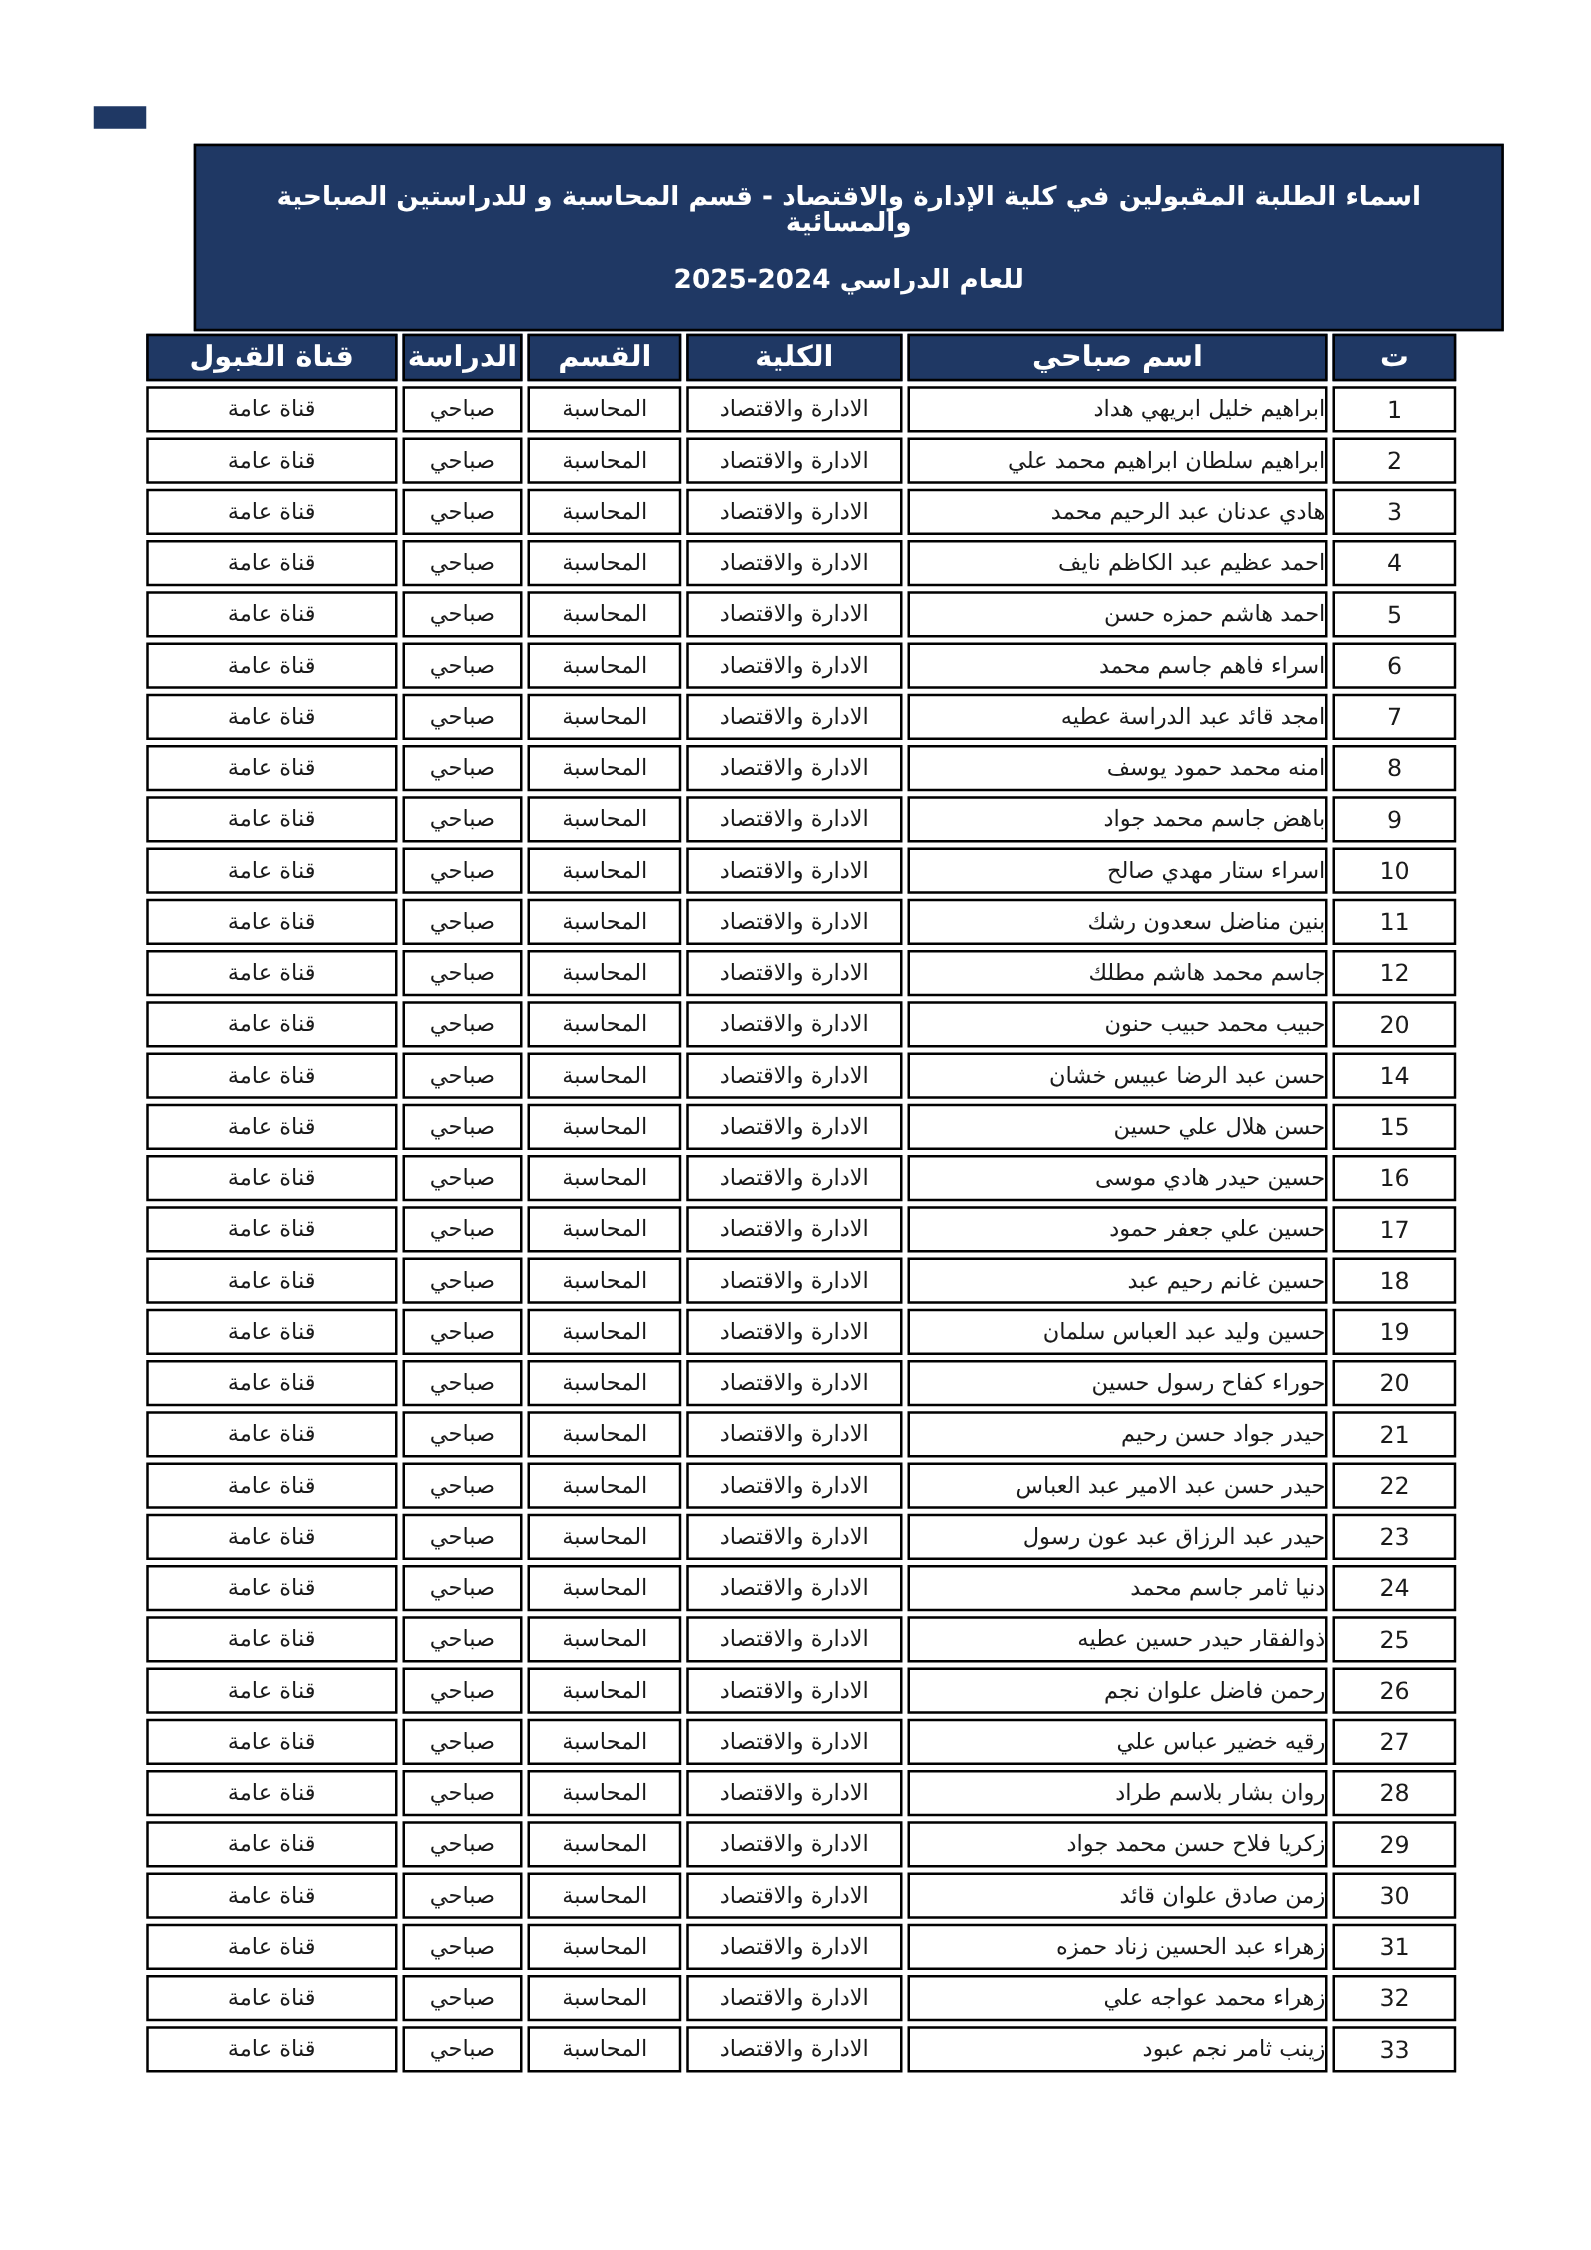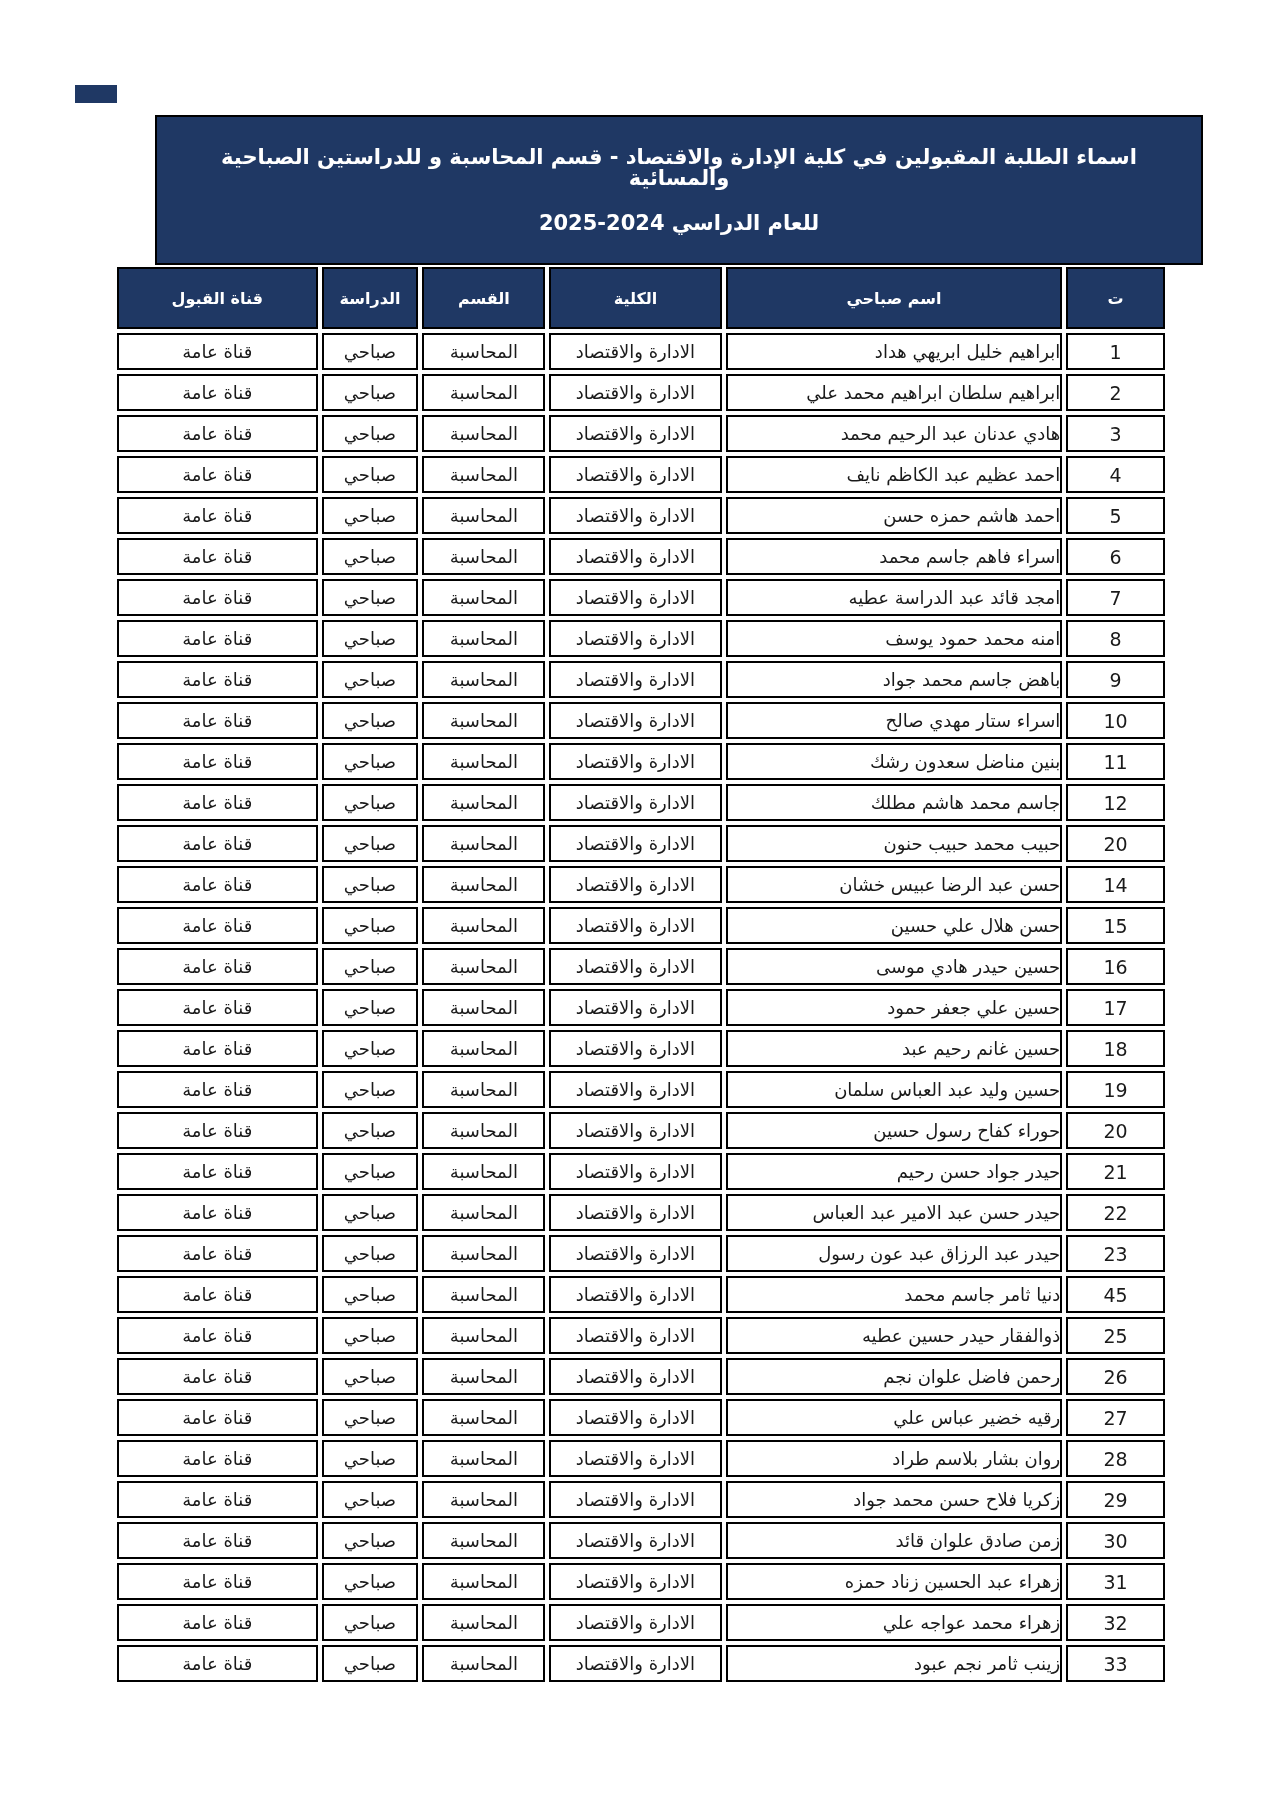--- a/index.html
+++ b/index.html
@@ -57,23 +57,23 @@
     border-collapse: separate;
     border-spacing: 4px;
     table-layout: fixed;
     width: 1056px;
   }
   table.roster th {
     background: #1f3864;
     color: #ffffff;
     border: 2px solid #000000;
     font-weight: bold;
-    font-size: 16px;
+    font-size: 23px;
     height: 34px;
-    padding: 12px 2px;
+    padding: 0 2px;
     text-align: center;
     vertical-align: middle;
   }
   table.roster td {
     background: #ffffff;
     border: 2px solid #000000;
     color: #1a1a1a;
     font-size: 18px;
     height: 33px;
     padding: 0 4px;
@@ -302,21 +302,21 @@
           </tr>
           <tr>
             <td class="num-cell">23</td>
             <td class="name-cell">حيدر عبد الرزاق عبد عون رسول</td>
             <td>الادارة والاقتصاد</td>
             <td>المحاسبة</td>
             <td>صباحي</td>
             <td>قناة عامة</td>
           </tr>
           <tr>
-            <td class="num-cell">45</td>
+            <td class="num-cell">24</td>
             <td class="name-cell">دنيا ثامر جاسم محمد</td>
             <td>الادارة والاقتصاد</td>
             <td>المحاسبة</td>
             <td>صباحي</td>
             <td>قناة عامة</td>
           </tr>
           <tr>
             <td class="num-cell">25</td>
             <td class="name-cell">ذوالفقار حيدر حسين عطيه</td>
             <td>الادارة والاقتصاد</td>

